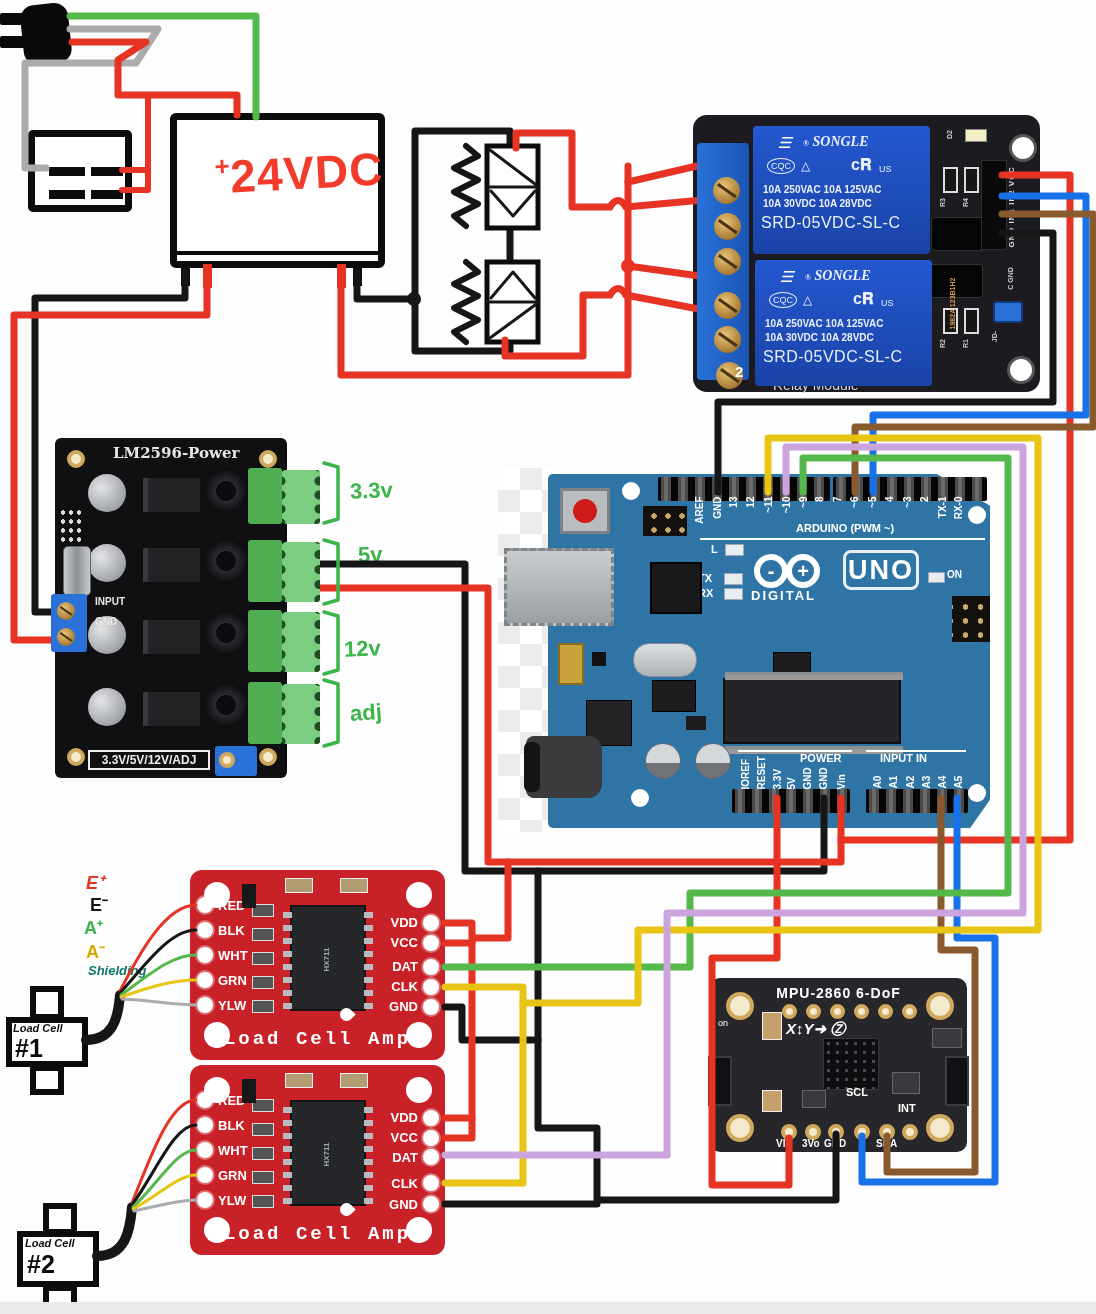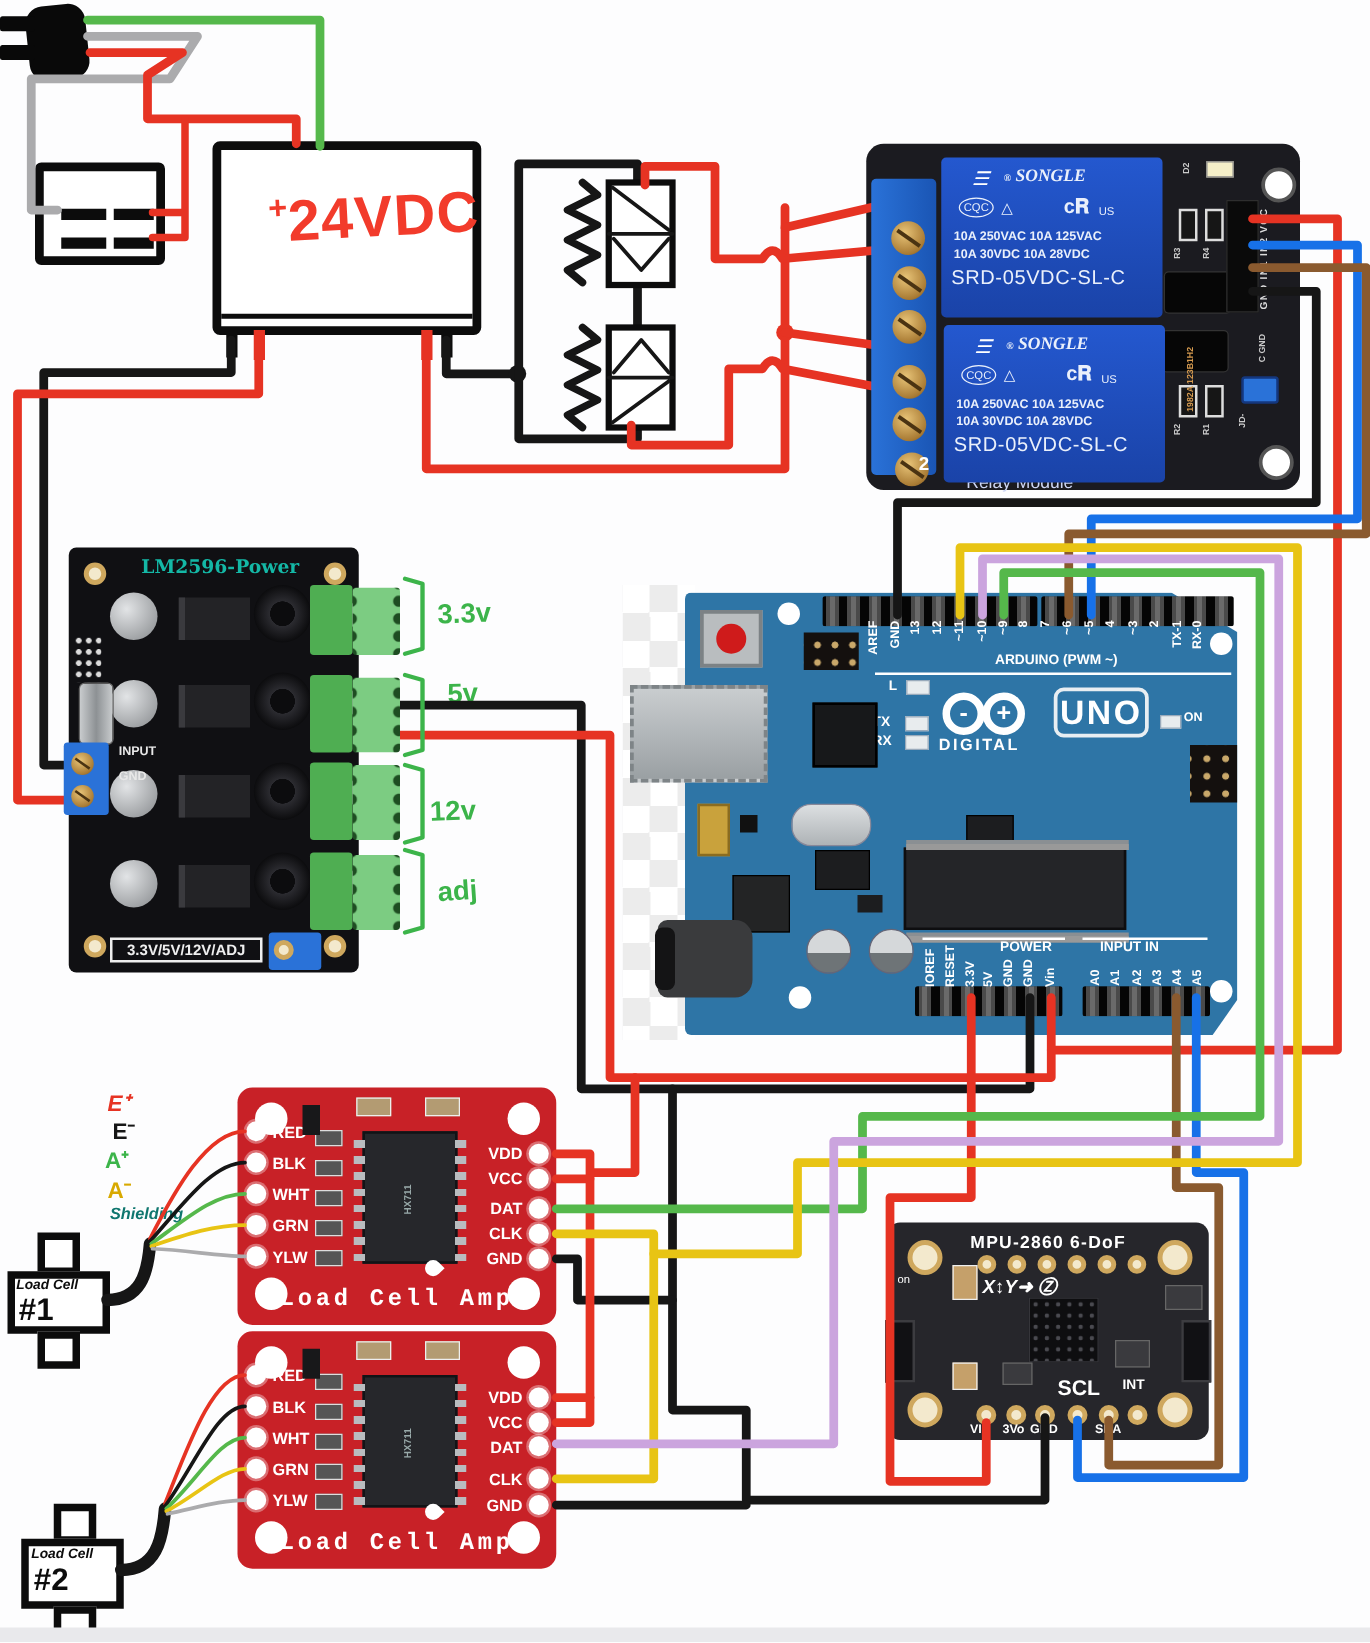--- a/index.html
+++ b/index.html
@@ -201,21 +201,21 @@
   <div class="vlabel" style="left:799px;top:760px;width:48px;text-align:left;">GND</div>
   <div class="vlabel" style="left:817px;top:760px;width:48px;text-align:left;">Vin</div>
   <div class="vlabel" style="left:862px;top:768px;width:30px;text-align:left;">A0</div>
   <div class="vlabel" style="left:878px;top:768px;width:30px;text-align:left;">A1</div>
   <div class="vlabel" style="left:895px;top:768px;width:30px;text-align:left;">A2</div>
   <div class="vlabel" style="left:911px;top:768px;width:30px;text-align:left;">A3</div>
   <div class="vlabel" style="left:927px;top:768px;width:30px;text-align:left;">A4</div>
   <div class="vlabel" style="left:943px;top:768px;width:30px;text-align:left;">A5</div>
 
   <div class="ab" style="left:55px;top:438px;width:232px;height:340px;background:#101013;border-radius:6px;">
-    <div class="board-txt" style="left:58px;top:6px;font-family:'DejaVu Serif',serif;font-size:15px;font-weight:bold;color:#14b8a6;">LM2596-Power</div>
+    <div class="board-txt" style="left:58px;top:6px;font-family:'DejaVu Serif',serif;font-size:15px;font-weight:bold;color:#e5e5e5;">LM2596-Power</div>
     <div class="goldpad" style="left:12px;top:12px;width:18px;height:18px;"></div>
     <div class="goldpad" style="left:204px;top:12px;width:18px;height:18px;"></div>
     <div class="goldpad" style="left:12px;top:310px;width:18px;height:18px;"></div>
     <div class="goldpad" style="left:204px;top:310px;width:18px;height:18px;"></div>
 
     <div class="ab" style="left:33px;top:36px;width:38px;height:38px;border-radius:50%;background:radial-gradient(circle at 35% 35%,#e2e4e6,#86898c);"></div>
     <div class="ab" style="left:88px;top:40px;width:52px;height:34px;background:#232326;border-left:5px solid #3a3a3e;"></div>
     <div class="ab" style="left:148px;top:30px;width:46px;height:46px;border-radius:50%;background:radial-gradient(circle,#0c0c0e 30%,#2b2b30 31%,#0c0c0e 70%);"></div>
     <div class="ab" style="left:198px;top:38px;width:32px;height:32px;border-radius:50%;background:radial-gradient(circle at 35% 35%,#e2e4e6,#86898c);"></div>
     <div class="ab" style="left:33px;top:106px;width:38px;height:38px;border-radius:50%;background:radial-gradient(circle at 35% 35%,#e2e4e6,#86898c);"></div>
@@ -358,21 +358,21 @@
     <div class="board-txt" style="left:76px;top:42px;font-size:15px;font-weight:bold;font-style:italic;"><span>X↕Y➜</span> <span>Ⓩ</span></div>
     <div class="board-txt" style="left:8px;top:40px;font-size:9px;">on</div>
     <div class="ab" style="left:-2px;top:78px;width:24px;height:50px;background:#111114;border:2px solid #3c3c40;box-sizing:border-box;"></div>
     <div class="ab" style="left:235px;top:78px;width:24px;height:50px;background:#111114;border:2px solid #3c3c40;box-sizing:border-box;"></div>
     <div class="ab" style="left:113px;top:60px;width:54px;height:50px;background:#0e0e10;border:1px solid #35353a;background-image:radial-gradient(circle,#4a4a50 1.5px,transparent 2px);background-size:9px 9px;"></div>
     <div class="ab" style="left:52px;top:34px;width:18px;height:26px;background:#c5a06a;border:1px solid #eee;"></div>
     <div class="ab" style="left:52px;top:112px;width:18px;height:20px;background:#c5a06a;border:1px solid #eee;"></div>
     <div class="ab" style="left:222px;top:50px;width:28px;height:18px;background:#3a3a3e;border:1px solid #666;"></div>
     <div class="ab" style="left:182px;top:94px;width:26px;height:20px;background:#3a3a3e;border:1px solid #666;"></div>
     <div class="ab" style="left:92px;top:112px;width:22px;height:16px;background:#3a3a3e;border:1px solid #666;"></div>
-    <div class="board-txt" style="left:136px;top:123px;font-size:17px;font-weight:bold;">SCL</div>
+    <div class="board-txt" style="left:136px;top:108px;font-size:11px;font-weight:bold;">SCL</div>
     <div class="board-txt" style="left:188px;top:124px;font-size:11px;font-weight:bold;">INT</div>
     <div class="goldpad" style="left:71px;top:146px;width:16px;height:16px;"></div>
     <div class="goldpad" style="left:95px;top:146px;width:16px;height:16px;"></div>
     <div class="goldpad" style="left:118px;top:146px;width:16px;height:16px;"></div>
     <div class="goldpad" style="left:144px;top:146px;width:16px;height:16px;"></div>
     <div class="goldpad" style="left:169px;top:146px;width:16px;height:16px;"></div>
     <div class="goldpad" style="left:192px;top:146px;width:16px;height:16px;"></div>
     <div class="board-txt" style="left:66px;top:160px;font-size:10px;font-weight:bold;">VIN</div>
     <div class="board-txt" style="left:92px;top:160px;font-size:10px;font-weight:bold;">3Vo</div>
     <div class="board-txt" style="left:114px;top:160px;font-size:10px;font-weight:bold;">GND</div>

